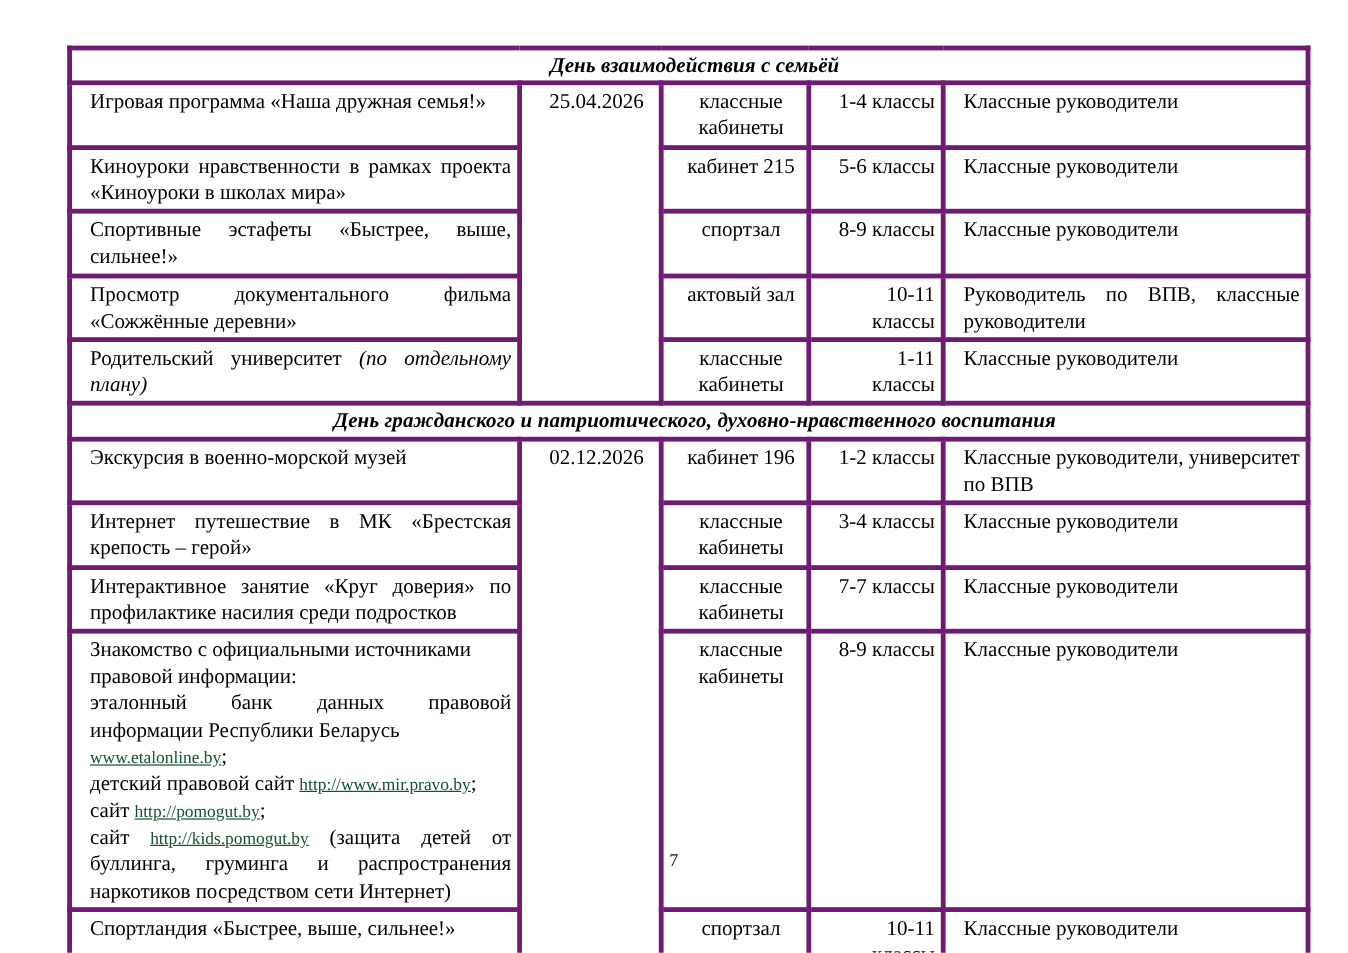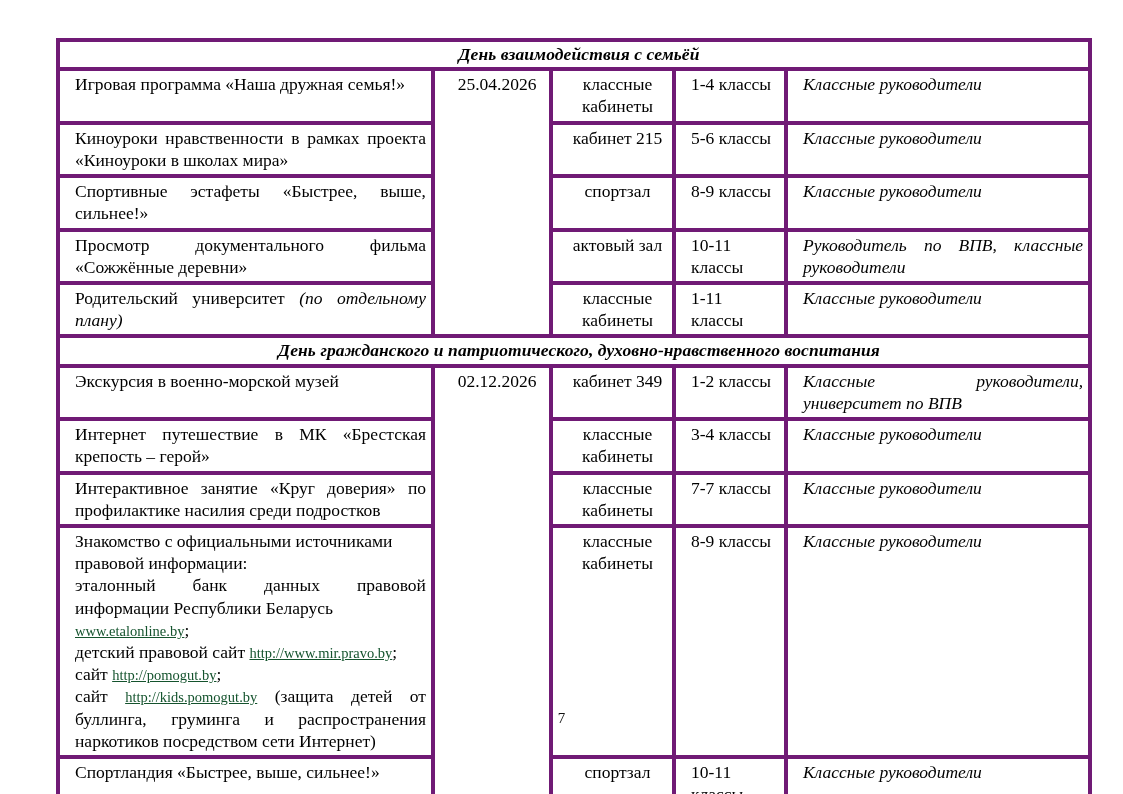--- a/index.html
+++ b/index.html
@@ -62,26 +62,25 @@
     hyphens: none;
   }
   .cell-date {
     text-align: center;
     vertical-align: top;
   }
   .cell-place {
     text-align: center;
   }
   .cell-grades {
-    text-align: left;
+    text-align: right;
   }
   .cell-resp {
     text-align: justify;
     text-align-last: left;
-    font-style: italic;
   }
   .it { font-style: italic; }
   a.doclink {
     color: #14532d;
     text-decoration: underline;
     font-size: 14.5px;
   }
   .linkline {
     text-align: justify;
     text-align-last: left;
@@ -153,21 +152,21 @@
         <td class="cell-resp">Классные руководители</td>
       </tr>
 
       <tr class="section-head">
         <td colspan="5">День гражданского и патриотического, духовно-нравственного воспитания</td>
       </tr>
 
       <tr>
         <td class="cell-event">Экскурсия в военно-морской музей</td>
         <td class="cell-date" rowspan="5">02.12.2026</td>
-        <td class="cell-place">кабинет 349</td>
+        <td class="cell-place">кабинет 196</td>
         <td class="cell-grades">1-2 классы</td>
         <td class="cell-resp">Классные руководители, университет по ВПВ</td>
       </tr>
 
       <tr>
         <td class="cell-event">Интернет путешествие в МК «Брестская крепость – герой»</td>
         <td class="cell-place">классные кабинеты</td>
         <td class="cell-grades">3-4 классы</td>
         <td class="cell-resp">Классные руководители</td>
       </tr>

